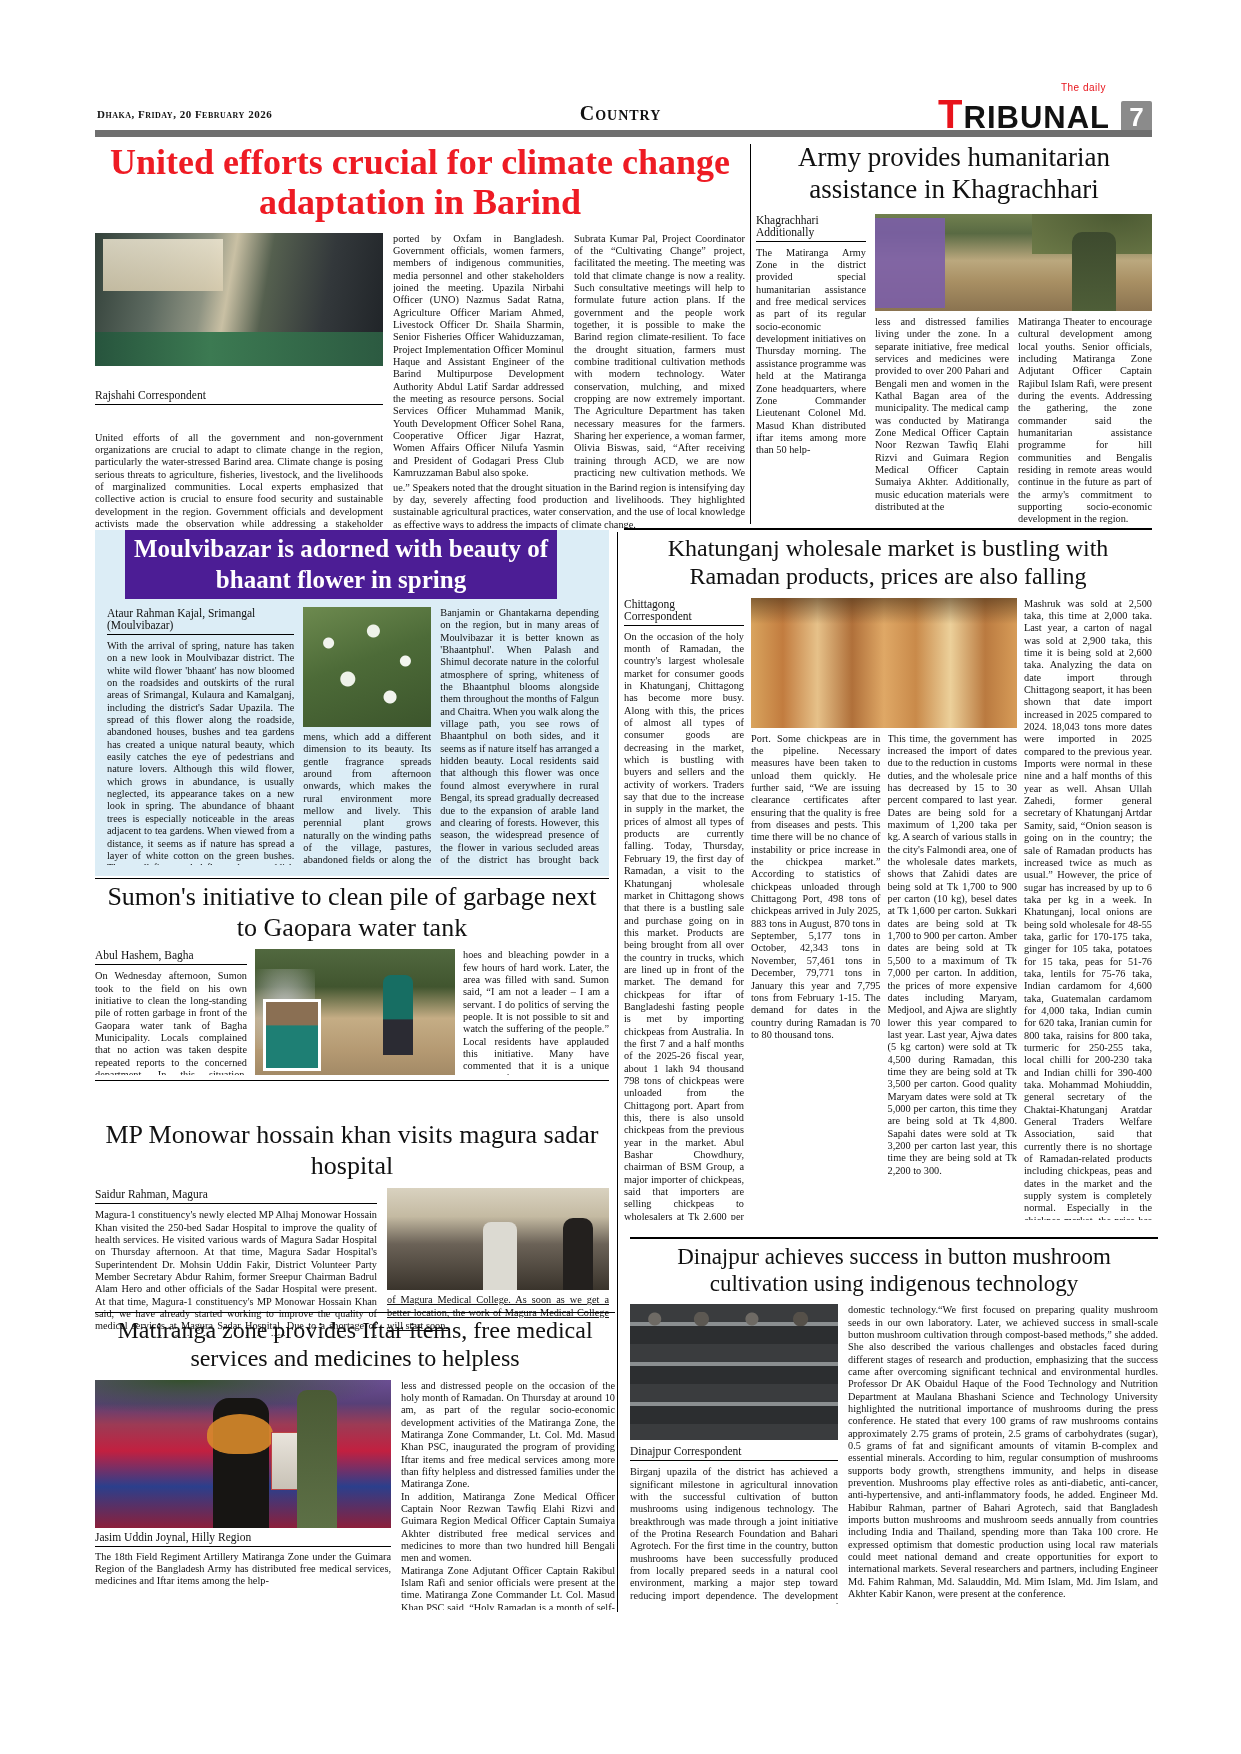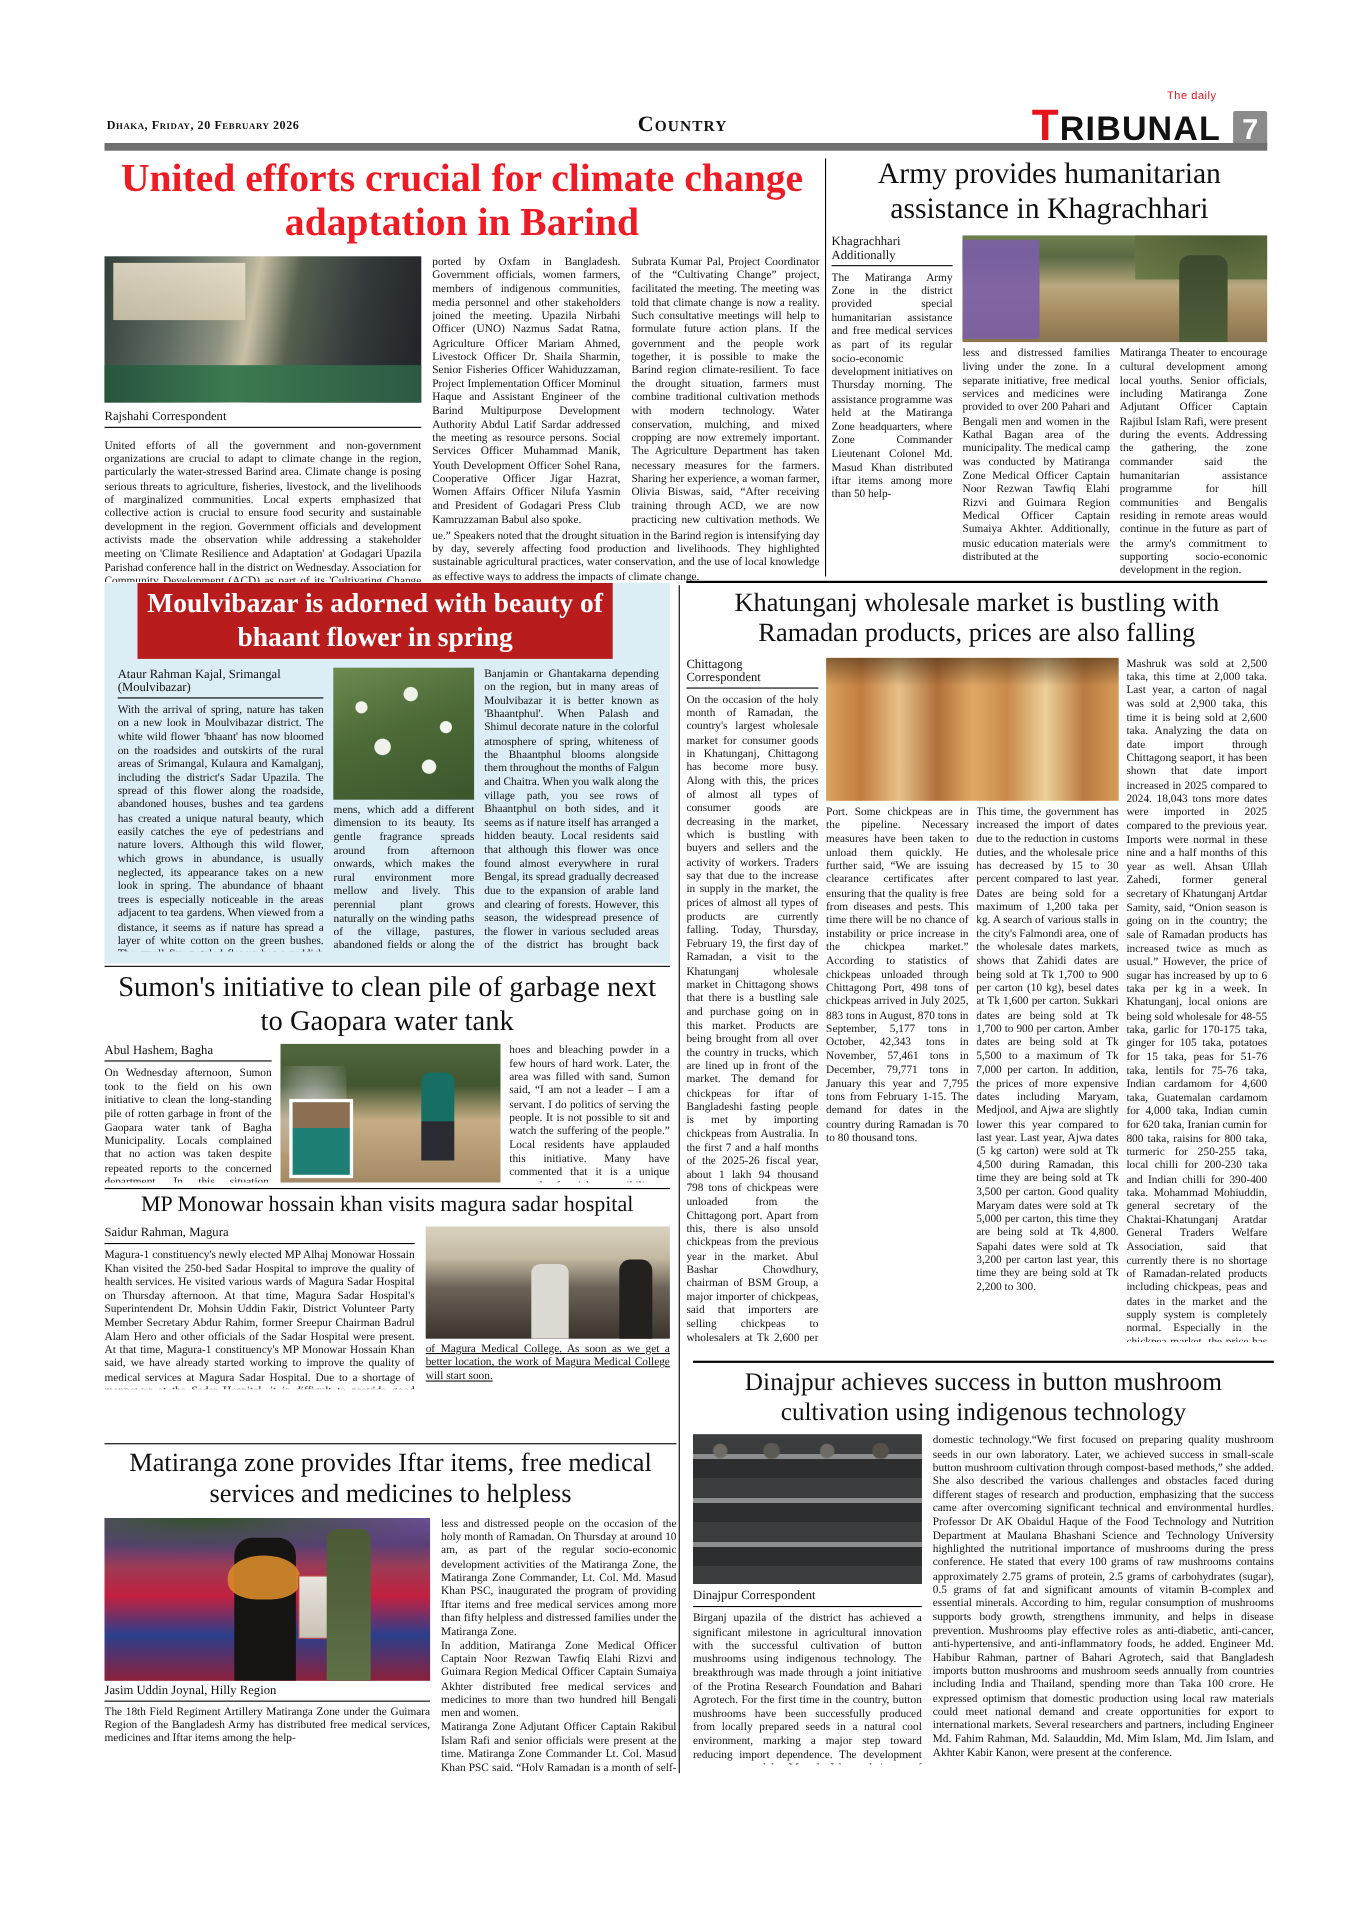--- a/index.html
+++ b/index.html
@@ -27,21 +27,21 @@
   .byline{font-size:11.5px;border-bottom:1.5px solid #000;padding-bottom:3px;margin-bottom:5px;}
   .bodytxt{font-size:10.3px;line-height:1.2;text-align:justify;overflow:hidden;}
   .preline{white-space:pre-line;}
   .photo{overflow:hidden;position:relative;}
   .hrule{position:absolute;background:#000;height:2px;}
   .vrule{position:absolute;background:#000;width:1px;}
   
   .art-climate{left:95px;top:142px;width:650px;height:384px;}
   .climate-head{color:#ee1b24;font-weight:bold;font-size:36px;line-height:1.12;text-align:center;}
   .climate-row{display:flex;gap:10px;margin-top:10px;height:296px;}
-  .climate-left{width:288px;display:flex;flex-direction:column;}
+  .climate-left{width:288px;display:flex;flex-direction:column;gap:16px;}
   .ph-climate{width:288px;height:133px;
      background:linear-gradient(100deg,#33413a 0%,#5d6a60 22%,#8e9382 38%,#c9c0a4 46%,#55604f 58%,#33383b 78%,#1f2327 100%);}
   .ph-climate .banner-strip{position:absolute;left:8px;top:6px;width:120px;height:52px;
      background:linear-gradient(180deg,#efe7d2,#d9cdb0);opacity:.85;}
   .ph-climate .table{position:absolute;left:0;bottom:0;width:100%;height:34px;
      background:linear-gradient(90deg,#27543d,#3c7a52 40%,#2c5a41);}
   .climate-cols{flex:1;display:flex;flex-direction:column;}
   .climate-cols .two{flex:1;display:flex;gap:10px;}
   .climate-cols .two .bodytxt{flex:1;height:247px;}
   .climate-tail{height:49px;margin-top:2px;}
@@ -58,21 +58,21 @@
      background:linear-gradient(180deg,#71804f 0%,#596a43 20%,#bba87e 48%,#a88f63 70%,#8a7350 100%);}
   .ph-army .purple{position:absolute;left:0;top:4px;width:70px;height:90px;background:#7b5ea7;opacity:.9;}
   .ph-army .soldier{position:absolute;right:36px;top:18px;width:44px;height:110px;
      background:linear-gradient(180deg,#3d4a2e,#55663c);border-radius:10px 10px 0 0;}
   .ph-army .tree{position:absolute;right:0;top:0;width:120px;height:40px;
      background:radial-gradient(ellipse at 70% 0%,#4c5a33,#6d7a48);}
   .army-cols{flex:1;display:flex;gap:9px;margin-top:5px;}
   .army-cols .bodytxt{flex:1;height:100%;}
   
   .art-moul{left:95px;top:530px;width:514px;height:346px;background:#dcedf6;}
-  .moul-banner{margin:0 52px 0 30px;height:66px;background:#b91c1c;color:#fff;font-weight:bold;
+  .moul-banner{margin:0 52px 0 30px;height:66px;background:#4c1d95;color:#fff;font-weight:bold;
      font-size:25px;text-align:center;line-height:1.25;padding-top:3px;}
   .moul-body{display:flex;gap:9px;padding:8px 10px 0 12px;height:258px;}
   .moul-c1{flex:1.18;display:flex;flex-direction:column;}
   .moul-c1 .bodytxt{flex:1;}
   .moul-c2{width:128px;display:flex;flex-direction:column;}
   .ph-flower{width:128px;height:120px;margin-bottom:4px;
      background:radial-gradient(circle at 20% 30%,#f2f4ee 5px,transparent 6px),
                 radial-gradient(circle at 55% 20%,#eef2e9 6px,transparent 7px),
                 radial-gradient(circle at 80% 45%,#f4f6f0 5px,transparent 6px),
                 radial-gradient(circle at 35% 60%,#eef2e9 7px,transparent 8px),
@@ -110,21 +110,21 @@
   .ph-garbage .inset{position:absolute;left:8px;bottom:4px;width:52px;height:66px;background:#fff;
      padding:3px;}
   .ph-garbage .inset .face{width:100%;height:100%;
      background:linear-gradient(180deg,#8a6f53 35%,#1e7f74 36%);}
   .ph-garbage .man{position:absolute;right:42px;top:26px;width:30px;height:80px;
      background:linear-gradient(180deg,#176e63 55%,#2b2b33 56%);border-radius:8px 8px 0 0;}
   .sumon-c2{flex:1;}
   .sumon-c2 .bodytxt{height:100%;}
   
   .art-mp{left:95px;top:1084px;width:514px;height:224px;}
-  .mp-head{font-size:20px;}
+  .mp-head{font-size:26px;margin-top:36px;}
   .mp-body{display:flex;gap:10px;margin-top:7px;height:148px;}
   .mp-left{flex:1;display:flex;flex-direction:column;}
   .mp-left .bodytxt{flex:1;}
   .mp-right{width:222px;text-decoration:underline;}
   .ph-hospital{width:222px;height:102px;
      background:linear-gradient(180deg,#d9d2c0 0%,#c4baa2 28%,#6b6257 55%,#3a342c 100%);}
   .ph-hospital .coat{position:absolute;left:96px;top:34px;width:34px;height:68px;
      background:#dcdad2;border-radius:8px 8px 0 0;}
   .ph-hospital .hijab{position:absolute;right:16px;top:30px;width:30px;height:72px;
      background:#23201e;border-radius:10px 10px 0 0;}

